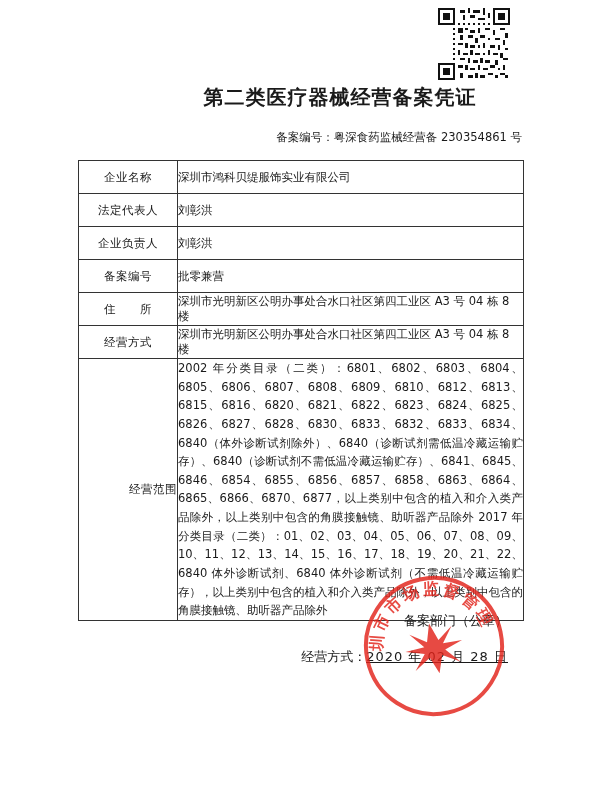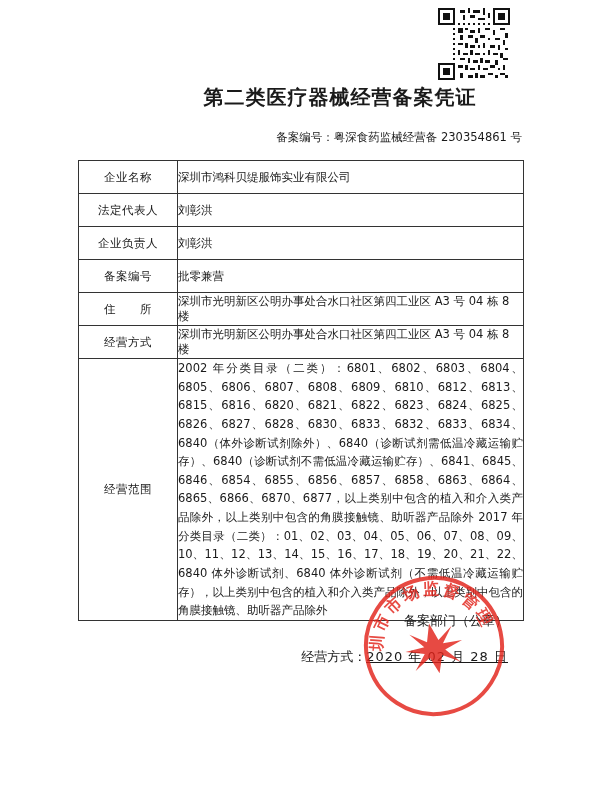--- a/index.html
+++ b/index.html
@@ -75,22 +75,21 @@
     text-align: center;
     height: 32px;
     letter-spacing: 0.5px;
   }
   td.value {
     padding-left: 10px;
     height: 32px;
   }
   td.label.tall {
     vertical-align: middle;
-    text-align: left;
-    padding-left: 25px;
+    text-align: right;
   }
   td.scope {
     padding: 8px 10px 10px 10px;
     line-height: 1.62;
     text-align: justify;
     vertical-align: top;
     font-size: 11px;
   }
 
   .footer {

